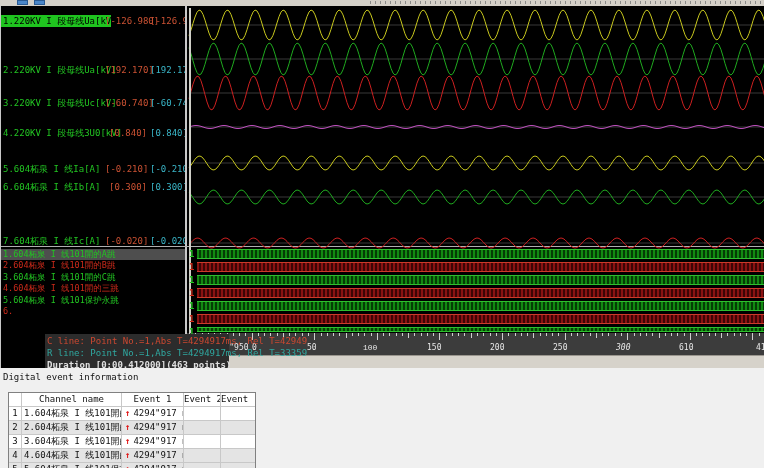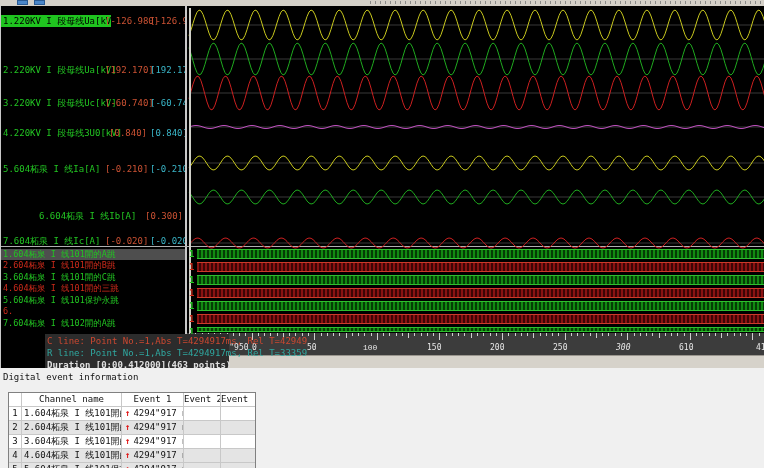--- a/index.html
+++ b/index.html
@@ -100,21 +100,21 @@
         <div class="an-row" style="top: 113px; margin-top: 8px;">
           <span class="an-label">4.220KV I 段母线3U0[kV]</span>
           <span class="an-v1">[0.840]</span>
           <span class="an-v2" style="color: rgb(58, 182, 200);">[0.840]</span>
         </div>
         <div class="an-row" style="top: 157px;">
           <span class="an-label">5.604柘泉 I 线Ia[A]</span>
           <span class="an-v1">[-0.210]</span>
           <span class="an-v2" style="color: rgb(58, 182, 200);">[-0.210]</span>
         </div>
-        <div class="an-row" style="top: 204px; margin-left: 36px;">
+        <div class="an-row" style="top: 175px;">
           <span class="an-label">6.604柘泉 I 线Ib[A]</span>
           <span class="an-v1">[0.300]</span>
           <span class="an-v2" style="color: rgb(58, 182, 200);">[0.300]</span>
         </div>
         <div class="an-row" style="top: 229px;">
           <span class="an-label">7.604柘泉 I 线Ic[A]</span>
           <span class="an-v1">[-0.020]</span>
           <span class="an-v2" style="color: rgb(58, 182, 200);">[-0.020]</span>
         </div>
         <div class="dg-row sel" style="top: 243px;">
@@ -127,23 +127,20 @@
           <span class="dg-label" style="color: rgb(34, 196, 34);">3.604柘泉 I 线101開的C跳</span>
         </div>
         <div class="dg-row" style="top: 277px;">
           <span class="dg-label" style="color: rgb(204, 42, 26);">4.604柘泉 I 线101開的三跳</span>
         </div>
         <div class="dg-row" style="top: 289px;">
           <span class="dg-label" style="color: rgb(34, 196, 34);">5.604柘泉 I 线101保护永跳</span>
         </div>
         <div class="dg-row" style="top: 300px;">
           <span class="dg-label" style="color: rgb(204, 42, 26);">6.</span>
-        </div>
-        <div class="dg-row" style="top: 312px;">
-          <span class="dg-label" style="color: rgb(34, 196, 34);">7.604柘泉 I 线102開的A跳</span>
         </div>
       </div>
     <div class="sep-v"></div>
     <div class="sep-h"></div>
 
     <div class="plot" id="plot">
       <svg id="wave-svg" width="578" height="327" style="position:absolute;left:0;top:0;">
           <line x1="2" x2="578" y1="19" y2="19" stroke="#383838"></line>
           <path d="M2 29.61 L4 23.95 L6 17.30 L8 11.00 L10 6.28 L12 4.09 L14 4.86 L16 8.44 L18 14.12 L20 20.76 L22 27.06 L24 31.76 L26 33.92 L28 33.12 L30 29.51 L32 23.82 L34 17.17 L36 10.89 L38 6.21 L40 4.08 L42 4.90 L44 8.53 L46 14.24 L48 20.89 L50 27.17 L52 31.82 L54 33.93 L56 33.07 L58 29.42 L60 23.70 L62 17.04 L64 10.78 L66 6.14 L68 4.06 L70 4.95 L72 8.63 L74 14.36 L76 21.02 L78 27.28 L80 31.89 L82 33.94 L84 33.03 L86 29.33 L88 23.57 L90 16.91 L92 10.67 L94 6.08 L96 4.05 L98 5.00 L100 8.72 L102 14.49 L104 21.15 L106 27.39 L108 31.96 L110 33.95 L112 32.98 L114 29.23 L116 23.45 L118 16.78 L120 10.56 L122 6.01 L124 4.04 L126 5.04 L128 8.82 L130 14.61 L132 21.28 L134 27.50 L136 32.02 L138 33.96 L140 32.93 L142 29.13 L144 23.32 L146 16.65 L148 10.45 L150 5.94 L152 4.03 L154 5.09 L156 8.91 L158 14.74 L160 21.41 L162 27.60 L164 32.09 L166 33.97 L168 32.88 L170 29.04 L172 23.20 L174 16.52 L176 10.34 L178 5.88 L180 4.02 L182 5.14 L184 9.01 L186 14.87 L188 21.54 L190 27.71 L192 32.15 L194 33.98 L196 32.83 L198 28.94 L200 23.07 L202 16.40 L204 10.24 L206 5.82 L208 4.02 L210 5.19 L212 9.11 L214 14.99 L216 21.67 L218 27.82 L220 32.21 L222 33.99 L224 32.78 L226 28.84 L228 22.95 L230 16.27 L232 10.13 L234 5.76 L236 4.01 L238 5.24 L240 9.21 L242 15.12 L244 21.80 L246 27.92 L248 32.27 L250 33.99 L252 32.73 L254 28.74 L256 22.82 L258 16.14 L260 10.03 L262 5.69 L264 4.01 L266 5.30 L268 9.31 L270 15.24 L272 21.93 L274 28.03 L276 32.34 L278 33.99 L280 32.68 L282 28.64 L284 22.69 L286 16.01 L288 9.92 L290 5.63 L292 4.00 L294 5.35 L296 9.41 L298 15.37 L300 22.05 L302 28.13 L304 32.39 L306 34.00 L308 32.62 L310 28.54 L312 22.57 L314 15.88 L316 9.82 L318 5.58 L320 4.00 L322 5.41 L324 9.51 L326 15.50 L328 22.18 L330 28.23 L332 32.45 L334 34.00 L336 32.57 L338 28.44 L340 22.44 L342 15.75 L344 9.71 L346 5.52 L348 4.00 L350 5.46 L352 9.61 L354 15.63 L356 22.31 L358 28.34 L360 32.51 L362 34.00 L364 32.51 L366 28.34 L368 22.31 L370 15.63 L372 9.61 L374 5.46 L376 4.00 L378 5.52 L380 9.71 L382 15.75 L384 22.44 L386 28.44 L388 32.57 L390 34.00 L392 32.45 L394 28.23 L396 22.18 L398 15.50 L400 9.51 L402 5.41 L404 4.00 L406 5.58 L408 9.82 L410 15.88 L412 22.57 L414 28.54 L416 32.62 L418 34.00 L420 32.39 L422 28.13 L424 22.05 L426 15.37 L428 9.41 L430 5.35 L432 4.00 L434 5.63 L436 9.92 L438 16.01 L440 22.69 L442 28.64 L444 32.68 L446 33.99 L448 32.34 L450 28.03 L452 21.93 L454 15.24 L456 9.31 L458 5.30 L460 4.01 L462 5.69 L464 10.03 L466 16.14 L468 22.82 L470 28.74 L472 32.73 L474 33.99 L476 32.27 L478 27.92 L480 21.80 L482 15.12 L484 9.21 L486 5.24 L488 4.01 L490 5.76 L492 10.13 L494 16.27 L496 22.95 L498 28.84 L500 32.78 L502 33.99 L504 32.21 L506 27.82 L508 21.67 L510 14.99 L512 9.11 L514 5.19 L516 4.02 L518 5.82 L520 10.24 L522 16.40 L524 23.07 L526 28.94 L528 32.83 L530 33.98 L532 32.15 L534 27.71 L536 21.54 L538 14.87 L540 9.01 L542 5.14 L544 4.02 L546 5.88 L548 10.34 L550 16.52 L552 23.20 L554 29.04 L556 32.88 L558 33.97 L560 32.09 L562 27.60 L564 21.41 L566 14.74 L568 8.91 L570 5.09 L572 4.03 L574 5.94 L576 10.45 L578 16.65 " fill="none" stroke="#c8c81e" stroke-width="1"></path>
           <line x1="2" x2="578" y1="53" y2="53" stroke="#383838"></line>

